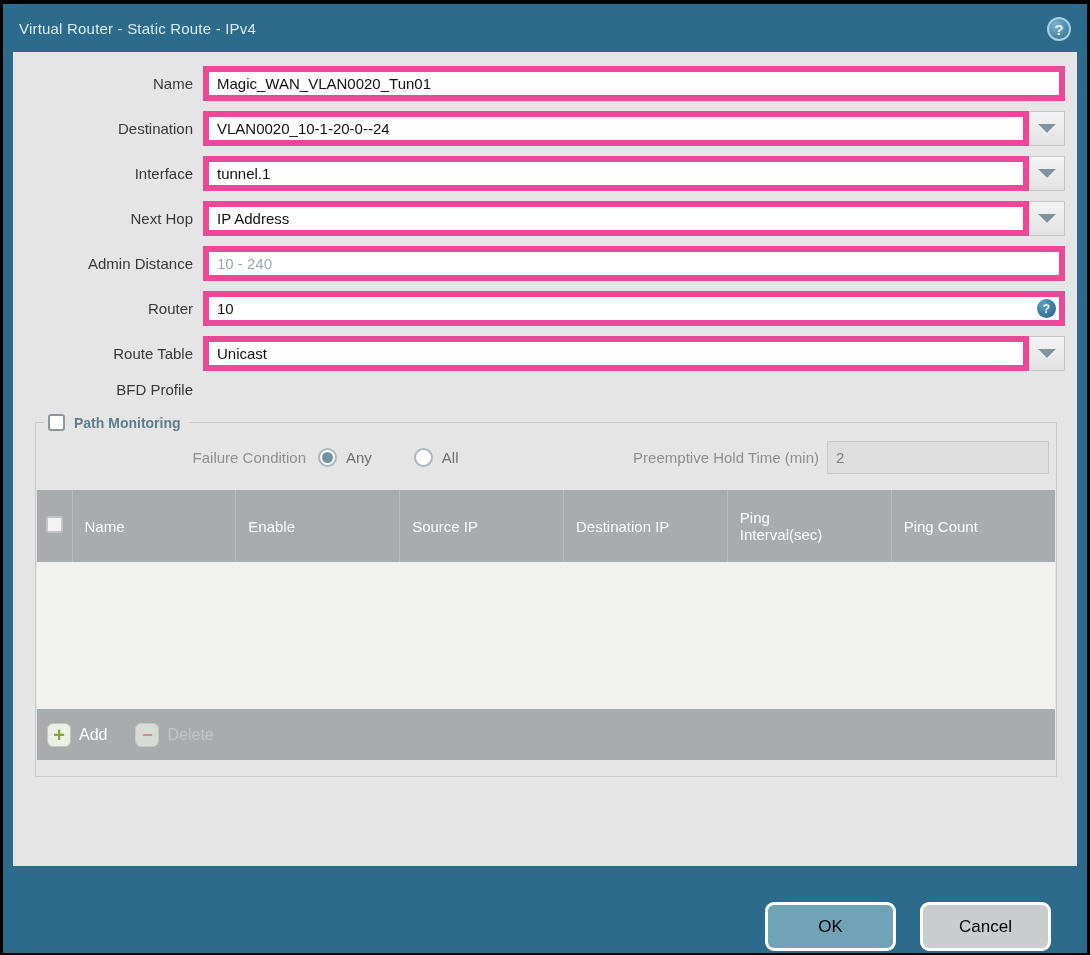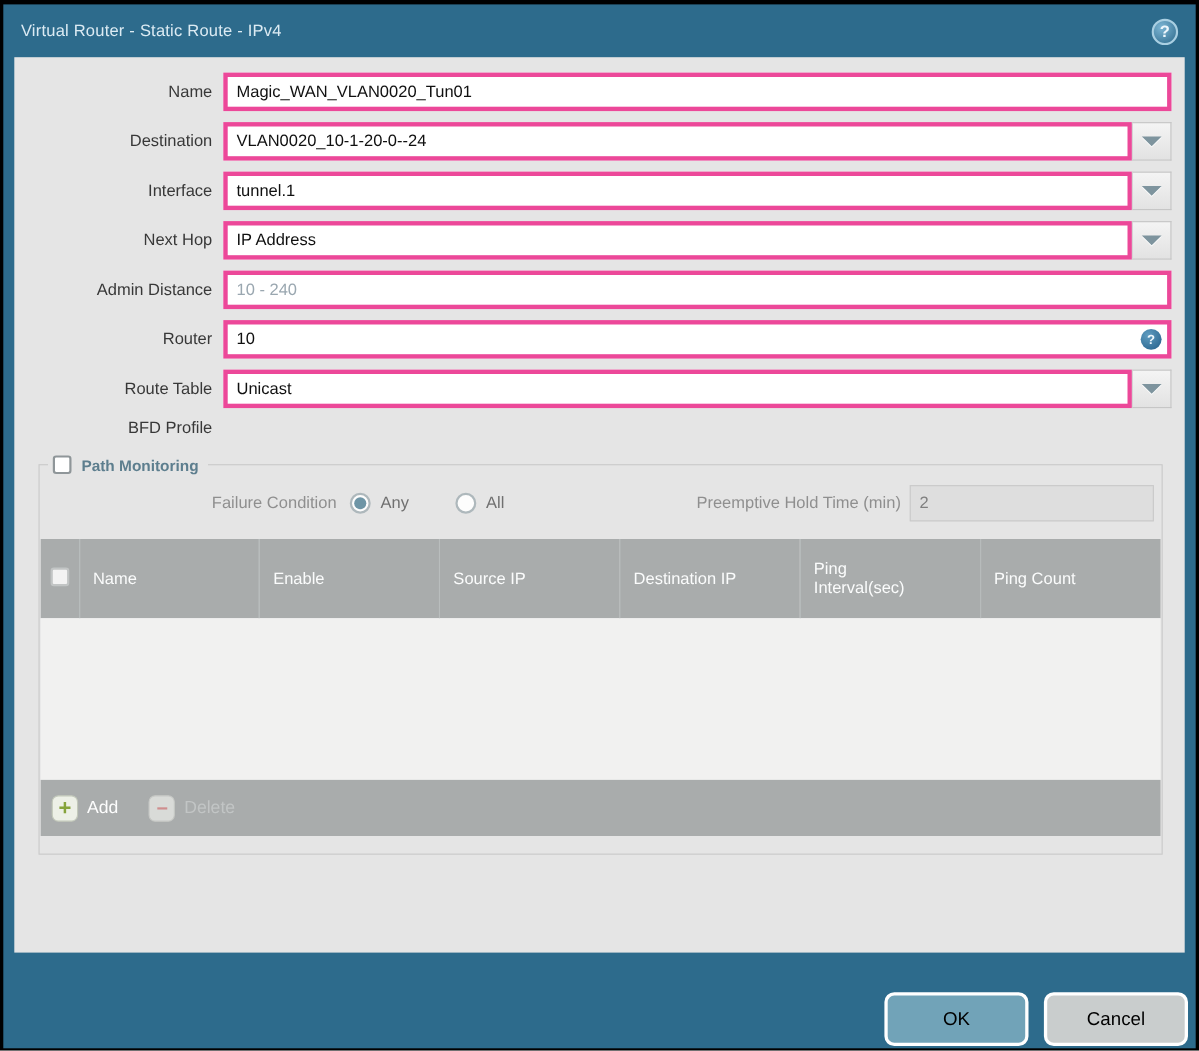--- a/index.html
+++ b/index.html
@@ -14,21 +14,21 @@
   .help-icon { position:absolute; right:16px; top:13px; width:24px; height:24px; border-radius:50%;
     border:2px solid #a9cfe2; background:radial-gradient(circle at 35% 30%, #7db6d4, #2e6a8c);
     color:#eef7fc; font-weight:bold; font-size:15px; display:flex; align-items:center; justify-content:center; cursor:pointer; }
 
   
   .content { margin:0 10px; background:#e5e5e5; height:814px; padding-top:14px; position:relative; }
 
   .form-row { display:flex; align-items:center; margin-bottom:10px; padding-right:12px; }
   .form-label { width:190px; flex-shrink:0; text-align:right; padding-right:10px; font-size:15px; color:#383838; }
   .form-field { flex:1; display:flex; position:relative; }
-  input.text { flex:1; height:35px; border:4px solid #ec4899; background:#fff; padding:0 8px;
+  input.text { flex:1; height:35px; border:6px solid #ec4899; background:#fff; padding:0 8px;
     font-size:15px; color:#101010; font-family:"Liberation Sans", sans-serif; outline:none; min-width:0; }
   input.text::placeholder { color:#9aa7b0; }
   .dd-btn { width:36px; height:35px; flex-shrink:0; background:linear-gradient(#f4f4f4,#e2e2e2);
     border:1px solid #c6c6c6; border-left:1px solid #d4d4d4; display:flex; align-items:center; justify-content:center; cursor:pointer; }
   .dd-arrow { width:0; height:0; border-left:9px solid transparent; border-right:9px solid transparent;
     border-top:9px solid #7e949e; filter:drop-shadow(0 1px 0 #ffffff); }
   .metric-help { position:absolute; right:9px; top:8px; width:19px; height:19px; border-radius:50%;
     background:radial-gradient(circle at 35% 30%, #5f9cc0, #235e88); color:#eef7fc; font-weight:bold;
     font-size:12px; display:flex; align-items:center; justify-content:center; }
 
@@ -61,21 +61,21 @@
   .tool-btn { display:flex; align-items:center; gap:8px; font-size:16px; cursor:pointer; }
   .tool-icon { width:24px; height:24px; border-radius:6px; display:flex; align-items:center; justify-content:center;
     font-weight:bold; font-size:20px; line-height:1; }
   .add-btn { color:#fdfdfd; }
   .add-btn .tool-icon { background:#edf0e7; border:1px solid #c2c8ba; color:#86a33b; }
   .del-btn { color:#c2c5c5; cursor:default; }
   .del-btn .tool-icon { background:#d9dbd8; border:1px solid #c6c8c5; color:#cf8e8e; font-size:18px; }
 
   
   .bottombar { position:absolute; left:0; bottom:0; width:100%; height:64px; display:flex;
-    justify-content:flex-end; align-items:flex-start; padding:13px 7px 0 0; gap:14px; }
+    justify-content:flex-end; align-items:flex-start; padding:13px 36px 0 0; gap:24px; }
   .btn { width:131px; height:49px; border:3px solid #fff; border-radius:9px; font-size:17px;
     color:#000; font-family:"Liberation Sans", sans-serif; cursor:pointer; }
   .btn-ok { background:#71a3b8; }
   .btn-cancel { background:#c9cdcd; }
 </style>
 </head>
 <body>
 
 <div class="frame">
 

